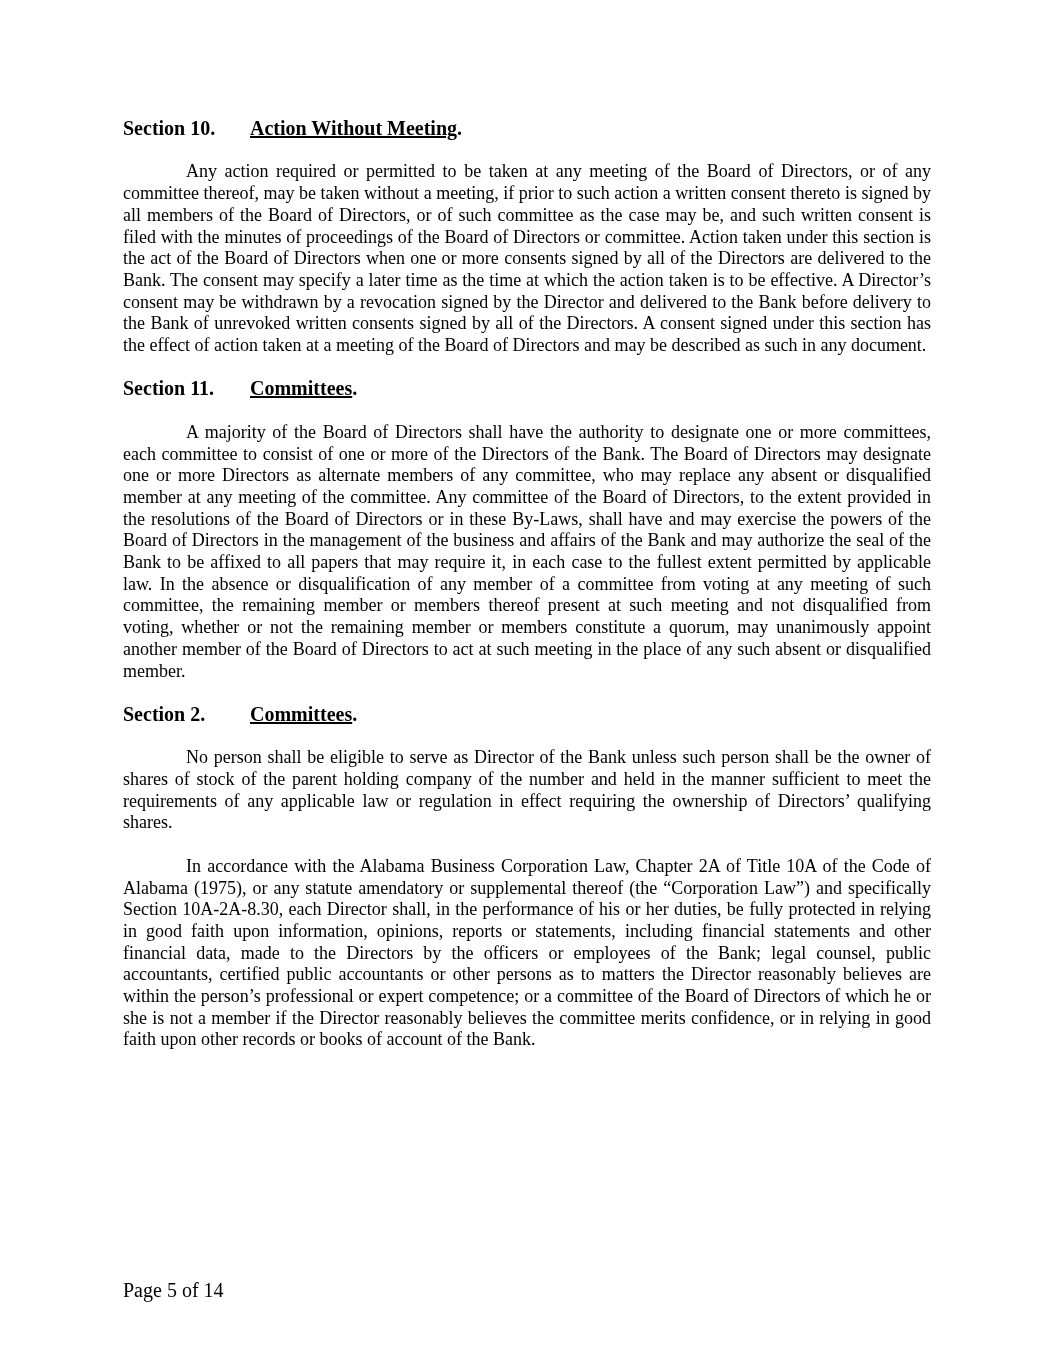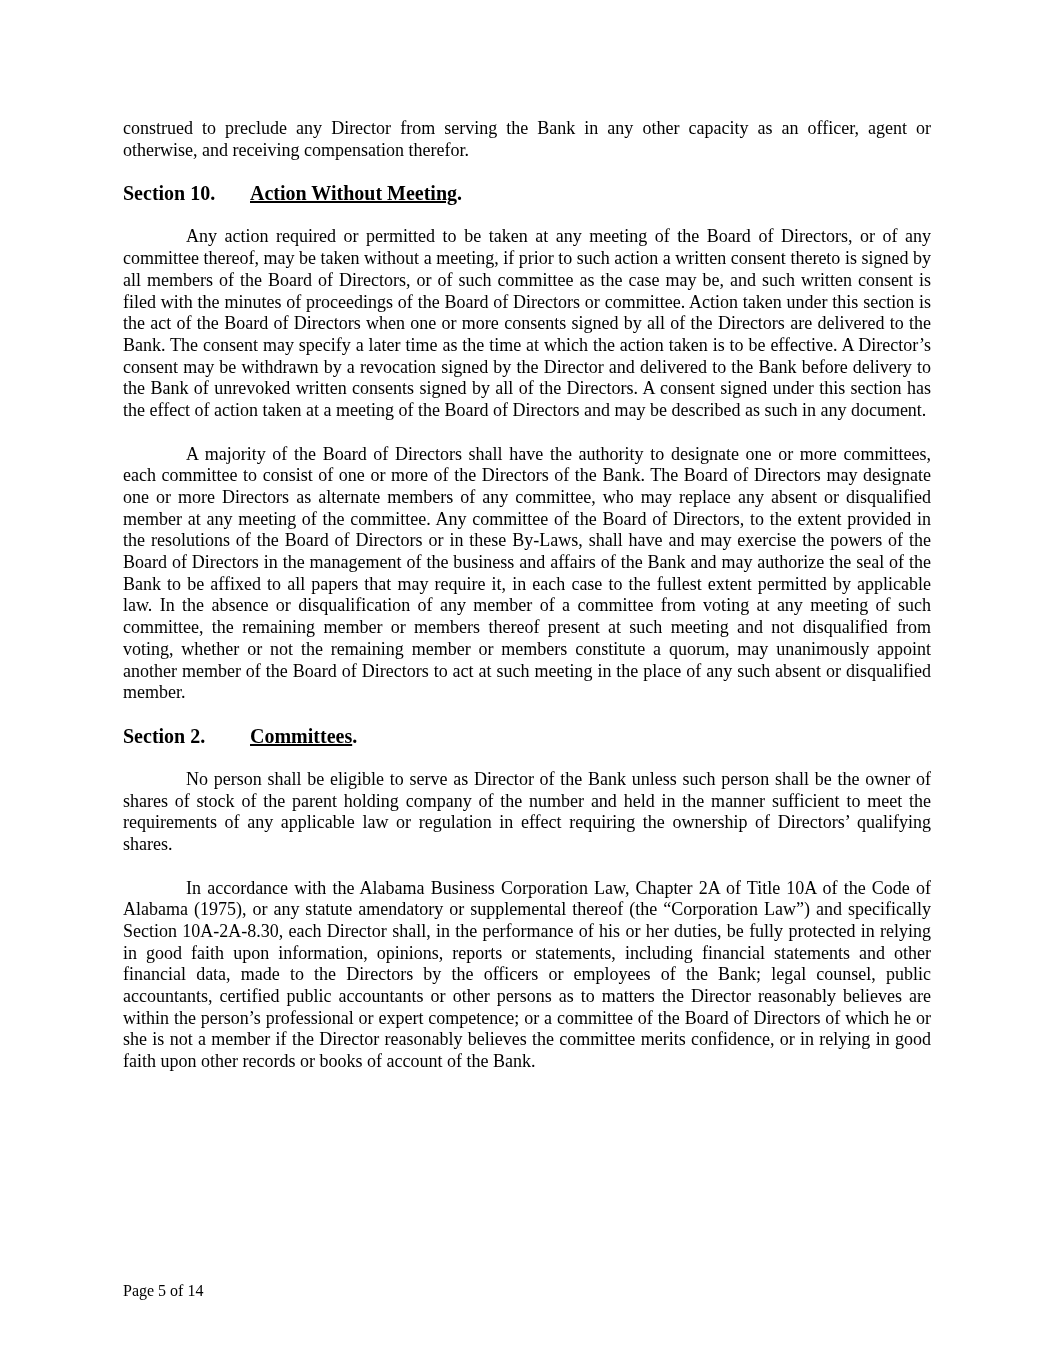--- a/index.html
+++ b/index.html
@@ -44,37 +44,39 @@
     display: inline-block;
     width: 127px;
   }
   .sec-title-underline {
     text-decoration: underline;
   }
   .footer {
     position: absolute;
     left: 123px;
     top: 1280px;
-    font-size: 16px;
+    font-size: 20px;
     line-height: 21.7px;
   }
 </style>
 </head>
 <body>
 
 <div class="page">
   <div class="content">
 
-    <p class="para no-indent">construed to preclude any Director from serving the Bank in any other capacity as an officer, agent or otherwise, and receiving compensation therefor.</p>
 
     <div class="sec-heading">
       <span class="sec-num">Section 10.</span><span><span class="sec-title-underline">Action Without Meeting</span><span>.</span></span>
     </div>
     <p class="para">Any action required or permitted to be taken at any meeting of the Board of Directors, or of any committee thereof, may be taken without a meeting, if prior to such action a written consent thereto is signed by all members of the Board of Directors, or of such committee as the case may be, and such written consent is filed with the minutes of proceedings of the Board of Directors or committee.  Action taken under this section is the act of the Board of Directors when one or more consents signed by all of the Directors are delivered to the Bank.  The consent may specify a later time as the time at which the action taken is to be effective.  A Director’s consent may be withdrawn by a revocation signed by the Director and delivered to the Bank before delivery to the Bank of unrevoked written consents signed by all of the Directors. A consent signed under this section has the effect of action taken at a meeting of the Board of Directors and may be described as such in any document.</p>
 
+    <div class="sec-heading">
+      <span class="sec-num">Section 11.</span><span><span class="sec-title-underline">Committees</span><span>.</span></span>
+    </div>
     <p class="para">A majority of the Board of Directors shall have the authority to designate one or more committees, each committee to consist of one or more of the Directors of the Bank.  The Board of Directors may designate one or more Directors as alternate members of any committee, who may replace any absent or disqualified member at any meeting of the committee.  Any committee of the Board of Directors, to the extent provided in the resolutions of the Board of Directors or in these By-Laws, shall have and may exercise the powers of the Board of Directors in the management of the business and affairs of the Bank and may authorize the seal of the Bank to be affixed to all papers that may require it, in each case to the fullest extent permitted by applicable law.  In the absence or disqualification of any member of a committee from voting at any meeting of such committee, the remaining member or members thereof present at such meeting and not disqualified from voting, whether or not the remaining member or members constitute a quorum, may unanimously appoint another member of the Board of Directors to act at such meeting in the place of any such absent or disqualified member.</p>
 
     <div class="sec-heading">
       <span class="sec-num">Section 2.</span><span><span class="sec-title-underline">Committees</span><span>.</span></span>
     </div>
     <p class="para">No person shall be eligible to serve as Director of the Bank unless such person shall be the owner of shares of stock of the parent holding company of the number and held in the manner sufficient to meet the requirements of any applicable law or regulation in effect requiring the ownership of Directors’ qualifying shares.</p>
 
     <p class="para">In accordance with the Alabama Business Corporation Law, Chapter 2A of Title 10A of the Code of Alabama (1975), or any statute amendatory or supplemental thereof (the “Corporation Law”) and specifically Section 10A-2A-8.30, each Director shall, in the performance of his or her duties, be fully protected in relying in good faith upon information, opinions, reports or statements, including financial statements and other financial data, made to the Directors by the officers or employees of the Bank; legal counsel, public accountants, certified public accountants or other persons as to matters the Director reasonably believes are within the person’s professional or expert competence; or a committee of the Board of Directors of which he or she is not a member if the Director reasonably believes the committee merits confidence, or in relying in good faith upon other records or books of account of the Bank.</p>
 
   </div>

